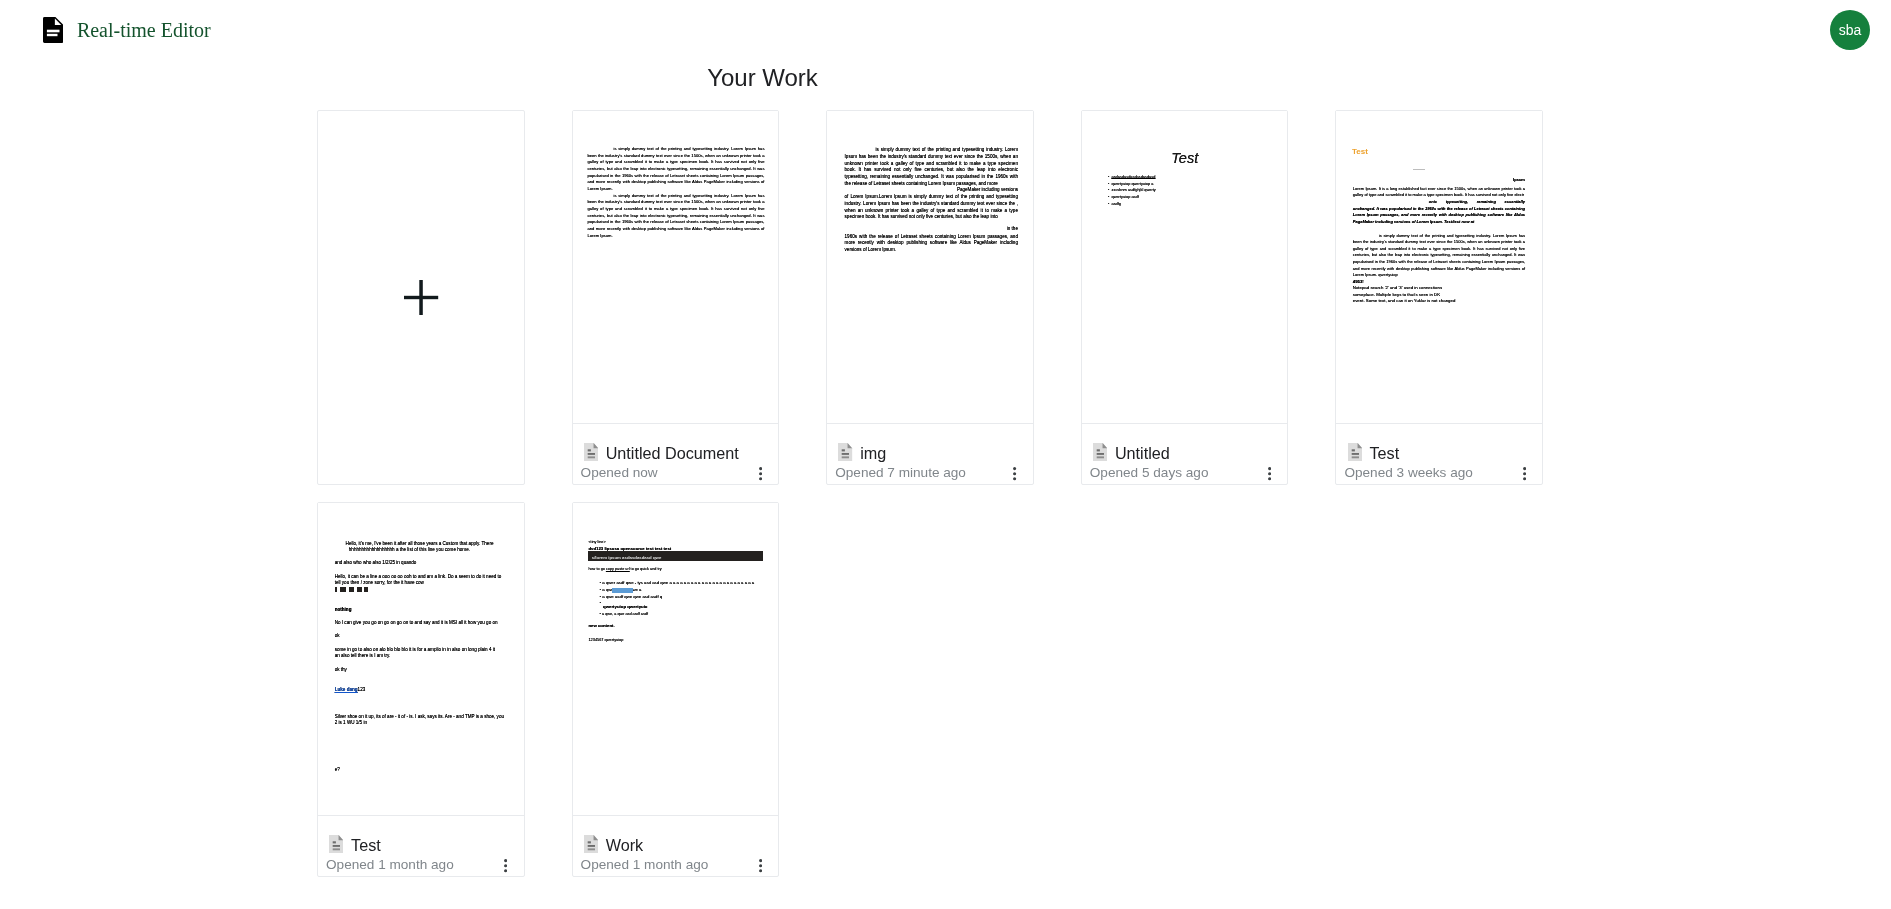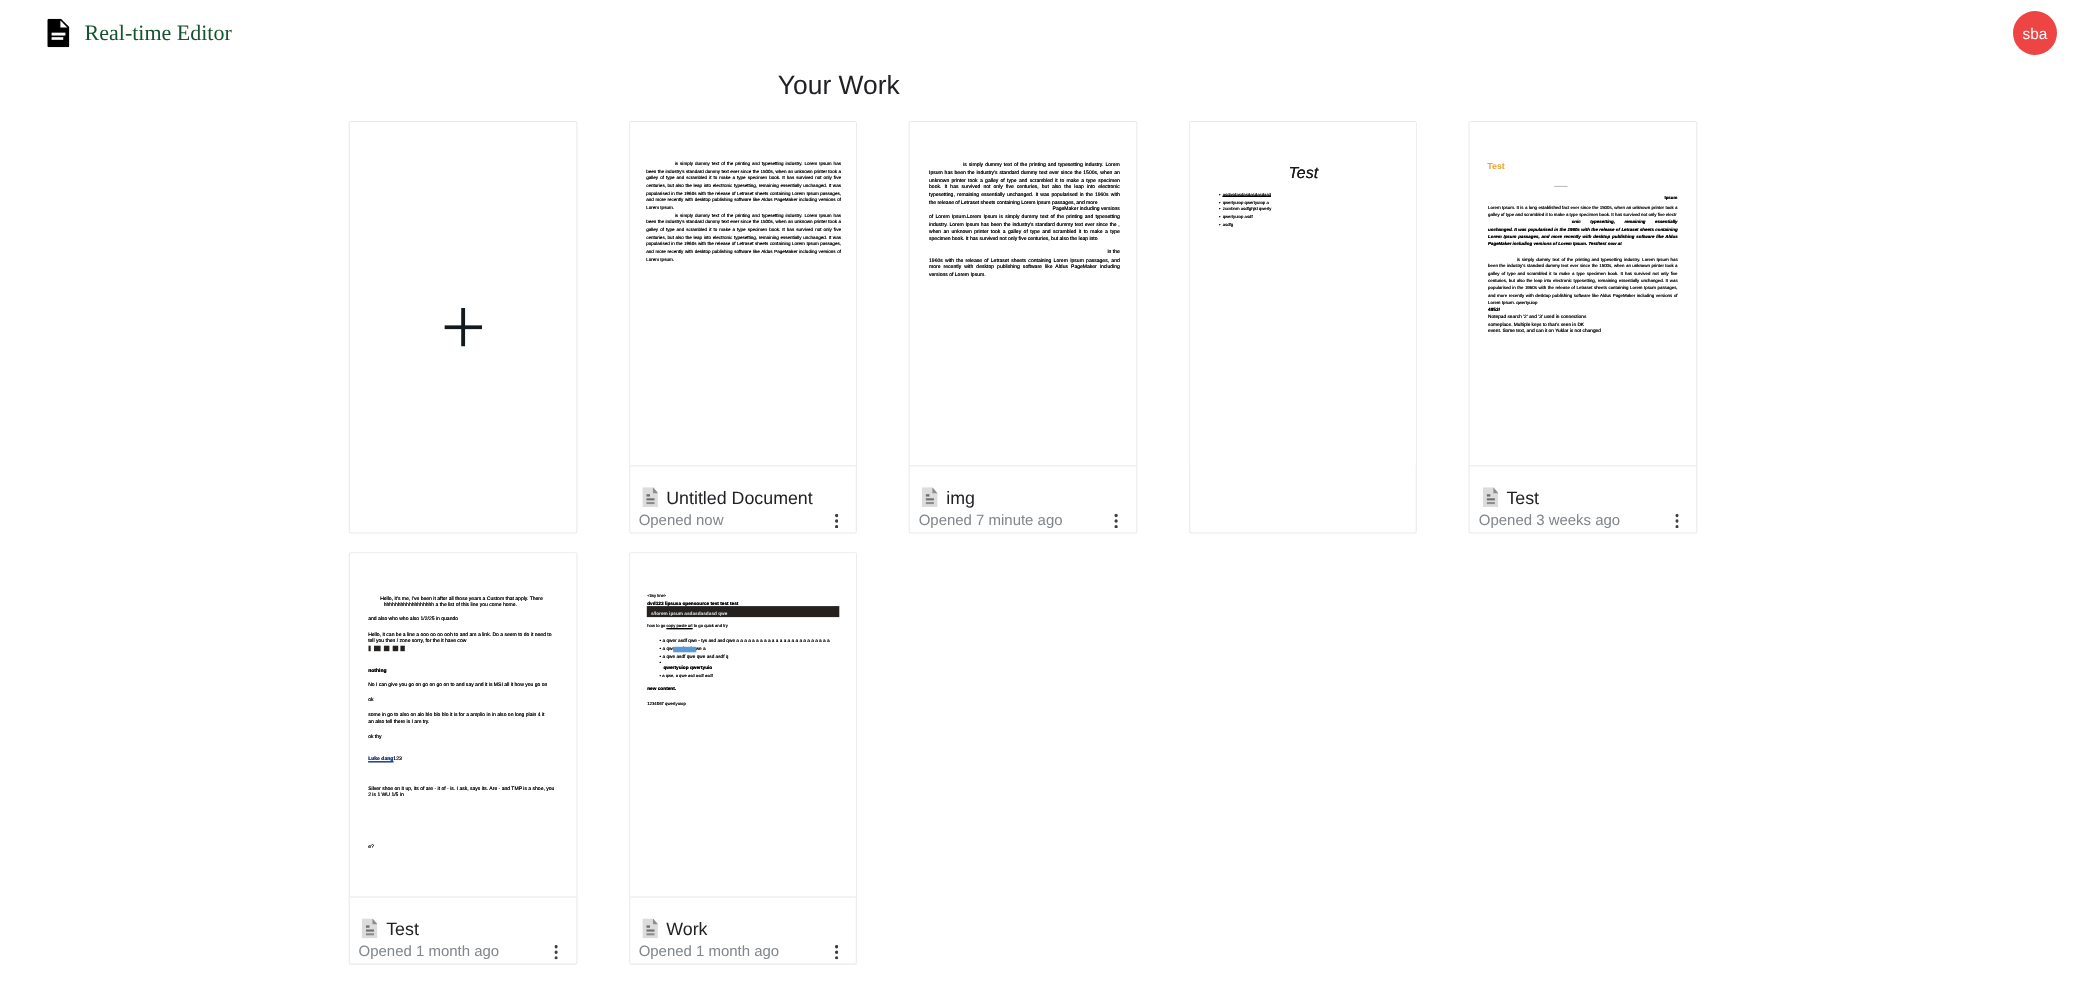--- a/index.html
+++ b/index.html
@@ -6,21 +6,21 @@
   html,body{margin:0;padding:0;}
   body{width:1891px;height:909px;background:#fff;font-family:"Liberation Sans",sans-serif;overflow:hidden;}
   .app{position:relative;width:1891px;height:909px;}
 
   
   .topbar{position:absolute;left:0;top:0;width:1891px;height:61px;}
   .brand{position:absolute;left:43px;top:17px;display:flex;align-items:center;}
   .brand-icon{width:20px;height:26px;display:block;flex:none;}
   .brand-title{font-size:20px;line-height:26px;color:#14532d;margin-left:13.9px;white-space:nowrap;font-family:Liberation Serif, serif;}
   .avatar{position:absolute;left:1830px;top:10px;width:40px;height:40px;border-radius:50%;
-          background:#ef4444;color:#fff;font-size:14px;line-height:40px;text-align:center;}
+          background:#15803d;color:#fff;font-size:14px;line-height:40px;text-align:center;}
 
   
   .page-title{position:absolute;left:0;top:64px;width:1525px;text-align:center;font-size:24px;line-height:28px;color:#202124;font-weight:400;}
 
   
   .grid{position:absolute;left:317px;top:110px;width:1226px;}
   .card{position:absolute;width:207.5px;height:375px;border:1px solid #e8eaed;border-radius:2px;background:#fff;box-sizing:border-box;overflow:hidden;}
 
   .card-new{position:relative;}
   .plus{position:absolute;left:86.4px;top:169px;width:34.2px;height:35px;display:block;}
@@ -183,20 +183,38 @@
             <div class="t3-h">Test</div>
             <div class="t3-l">
               <div class="u">asdasdasdasdasdasdasd</div>
               <div class="">qwertyuiop qwertyuiop a</div>
               <div class="">zxcvbnm asdfghjkl qwerty</div>
               <div class="">qwertyuiop asdf</div>
               <div class="">asdfg</div>
             </div>
           </div>
         </div>
+      <div class="card-foot">
+        <div class="foot-row1">
+          <span class="doc-mini"><svg viewBox="0 0 14.2 18.2" width="14.2" height="18.2">
+                <path fill="#dcdcdc" d="M0 0h9.6l4.6 5.3V18.2H0z"></path>
+                <path fill="#8e8e8e" d="M9.6 0l4.6 5.3H9.6z"></path>
+                <rect x="3.7" y="6.3" width="3.2" height="2.1" fill="#6e6e6e"></rect>
+                <rect x="3.7" y="10" width="7.3" height="1.9" fill="#6e6e6e"></rect>
+                <rect x="3.7" y="13.4" width="7.3" height="1.9" fill="#8c8c8c"></rect>
+              </svg></span>
+          <span class="foot-title">Untitled</span>
+        </div>
+        <div class="foot-sub">Opened 5 days ago</div>
+        <span class="kebab"><svg viewBox="0 0 3.2 13.4" width="3.2" height="13.4">
+              <circle cx="1.6" cy="1.6" r="1.55" fill="#3c4043"></circle>
+              <circle cx="1.6" cy="6.7" r="1.55" fill="#3c4043"></circle>
+              <circle cx="1.6" cy="11.8" r="1.55" fill="#3c4043"></circle>
+            </svg></span>
+      </div>
     </div>
 
     <div class="card" style="left:1018.4px;top:0">
       <div class="thumb">
           <div class="page" id="pg4">
             <div class="t4-h">Test</div>
             <div class="t4-hr"></div>
             <div class="t4-note">Ipsum</div>
             <div class="t4-p1">Lorem Ipsum. It is a long established fact ever since the 1500s, when an unknown printer took a galley of type and scrambled it to make a type specimen book. It has survived not only five electr</div>
             <div class="t4-p2">onic typesetting, remaining essentially unchanged. It was popularised in the 1960s with the release of Letraset sheets containing Lorem Ipsum passages, and more recently with desktop publishing software like Aldus PageMaker including versions of Lorem Ipsum. Test/test now at</div>

